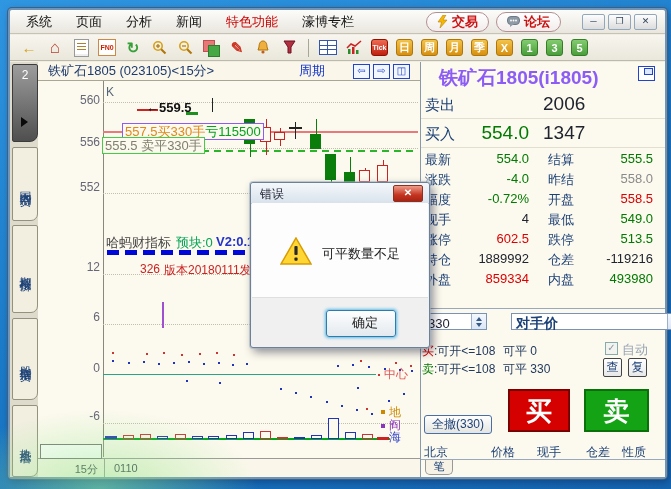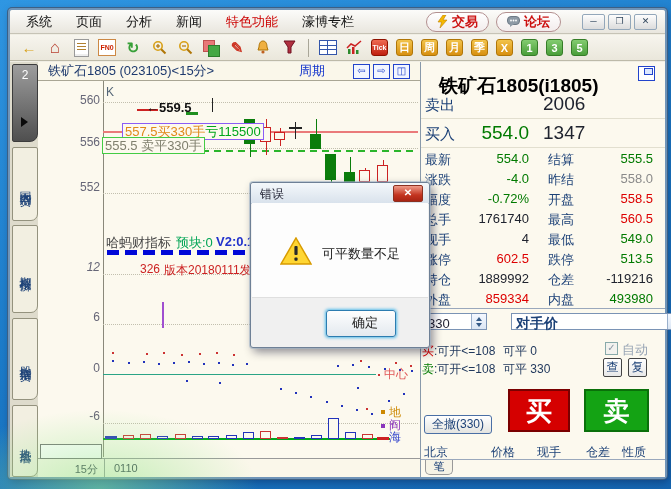--- a/index.html
+++ b/index.html
@@ -68,21 +68,21 @@
     font-size:13px;white-space:nowrap;padding:0 2px;line-height:15px;}
   #posBox{left:64px;top:42px;border:1px solid #8b5cf6;margin-left:20px;}
   #closeBox{left:64px;top:56px;border:1px solid #44cc44;color:#80806e;}
   #chartBottom{position:absolute;left:0;bottom:0;width:100%;height:18px;border-top:1px solid #999;background:#faf7ea;}
   #cbBox{position:absolute;left:2px;top:-15px;width:60px;height:13px;background:#fff;border:1px solid #777;}
   #cbPeriod{position:absolute;left:30px;top:3px;width:30px;font-size:11px;color:#333a4a;text-align:right;}
   #cbDiv{position:absolute;left:66px;top:0;width:1px;height:100%;background:#999;}
   #cbTime{position:absolute;left:76px;top:3px;font-size:11px;color:#333a4a;}
   
   #quotePanel{position:absolute;left:410px;top:0;right:0;height:100%;background:#fcf9ee;border-left:1px solid #8899aa;}
-  #qTitle{position:absolute;left:18px;top:3px;font-size:19px;font-weight:bold;color:#000000;white-space:nowrap;margin-top:8px;}
+  #qTitle{position:absolute;left:18px;top:3px;font-size:19px;font-weight:bold;color:#8b5cf6;white-space:nowrap;}
   #qWinIco{position:absolute;right:10px;top:4px;width:15px;height:13px;border:1px solid #2244cc;background:#fff;}
   #qWinIco i{position:absolute;right:1px;top:1px;width:7px;height:5px;border:1px solid #2244cc;background:#dce8ff;}
   .bigrow{position:absolute;left:0;width:100%;height:28px;border-bottom:1px solid #e2dfcf;}
   .bigrow .lab{position:absolute;left:4px;top:6px;font-size:15px;color:#1c4177;}
   .bigrow .price{position:absolute;left:35px;top:3px;width:73px;font-size:19px;text-align:right;color:#007a00;}
   .bigrow .qty{position:absolute;left:122px;top:3px;font-size:19px;color:#20242f;}
   #qGrid{position:absolute;left:0;top:86px;width:100%;}
   .qrow{position:relative;height:20px;font-size:13px;}
   .qrow .l1{position:absolute;left:4px;top:3px;color:#1c4177;}
   .qrow .v1{position:absolute;left:36px;top:3px;width:72px;text-align:right;}
@@ -397,21 +397,21 @@
             <div style="position: absolute; left: 351px; top: 336px; color: rgb(138, 53, 187); font-size: 12px; white-space: nowrap; z-index: 4;">阎</div>
             <div style="position: absolute; left: 351px; top: 348px; color: rgb(51, 68, 204); font-size: 12px; white-space: nowrap; z-index: 4;">海</div>
             <div style="position: absolute; left: 68px; top: 153px; color: rgb(68, 68, 68); font-size: 13px; white-space: nowrap; z-index: 4;">哈蚂财指标</div>
             <div style="position: absolute; left: 138px; top: 153px; color: rgb(0, 165, 85); font-size: 13px; white-space: nowrap; z-index: 4;">预块:0</div>
             <div style="position: absolute; left: 178px; top: 153px; color: rgb(34, 51, 204); font-size: 13px; font-weight: bold; white-space: nowrap; z-index: 4;">V2:0.18</div>
             <div style="position: absolute; left: 102px; top: 181px; color: rgb(204, 34, 34); font-size: 12px; white-space: nowrap; z-index: 4;">326</div>
             <div style="position: absolute; left: 126px; top: 181px; color: rgb(204, 34, 34); font-size: 12px; white-space: nowrap; z-index: 4;">版本20180111发布</div>
             <div style="position: absolute; left: 22px; top: 12px; width: 40px; text-align: right; color: rgb(102, 102, 119); font-size: 12px;">560</div>
             <div style="position: absolute; left: 22px; top: 54px; width: 40px; text-align: right; color: rgb(102, 102, 119); font-size: 12px;">556</div>
             <div style="position: absolute; left: 22px; top: 99px; width: 40px; text-align: right; color: rgb(102, 102, 119); font-size: 12px;">552</div>
-            <div style="position: absolute; left: 22px; top: 179px; width: 40px; text-align: right; color: rgb(102, 102, 119); font-size: 12px; font-style: italic;">12</div>
+            <div style="position: absolute; left: 22px; top: 179px; width: 40px; text-align: right; color: rgb(102, 102, 119); font-size: 12px;">12</div>
             <div style="position: absolute; left: 22px; top: 229px; width: 40px; text-align: right; color: rgb(102, 102, 119); font-size: 12px;">6</div>
             <div style="position: absolute; left: 22px; top: 280px; width: 40px; text-align: right; color: rgb(102, 102, 119); font-size: 12px;">0</div>
             <div style="position: absolute; left: 22px; top: 328px; width: 40px; text-align: right; color: rgb(102, 102, 119); font-size: 12px;">-6</div>
           </div>
       <div id="chartBottom">
         <div id="cbBox"></div>
         <span id="cbPeriod">15分</span>
         <span id="cbDiv"></span>
         <span id="cbTime">0110</span>
       </div>
@@ -442,26 +442,20 @@
               <span class="l1">涨跌</span>
               <span class="v1" style="color: rgb(0, 122, 0);">-4.0</span>
               <span class="l2">昨结</span>
               <span class="v2" style="color: rgb(138, 138, 138);">558.0</span>
             </div>
             <div class="qrow">
               <span class="l1">幅度</span>
               <span class="v1" style="color: rgb(0, 122, 0);">-0.72%</span>
               <span class="l2">开盘</span>
               <span class="v2" style="color: rgb(221, 0, 0);">558.5</span>
-            </div>
-            <div class="qrow">
-              <span class="l1">总手</span>
-              <span class="v1" style="color: rgb(32, 36, 47);">1761740</span>
-              <span class="l2">最高</span>
-              <span class="v2" style="color: rgb(221, 0, 0);">560.5</span>
             </div>
             <div class="qrow">
               <span class="l1">现手</span>
               <span class="v1" style="color: rgb(32, 36, 47);">4</span>
               <span class="l2">最低</span>
               <span class="v2" style="color: rgb(0, 122, 0);">549.0</span>
             </div>
             <div class="qrow">
               <span class="l1">涨停</span>
               <span class="v1" style="color: rgb(221, 0, 0);">602.5</span>

